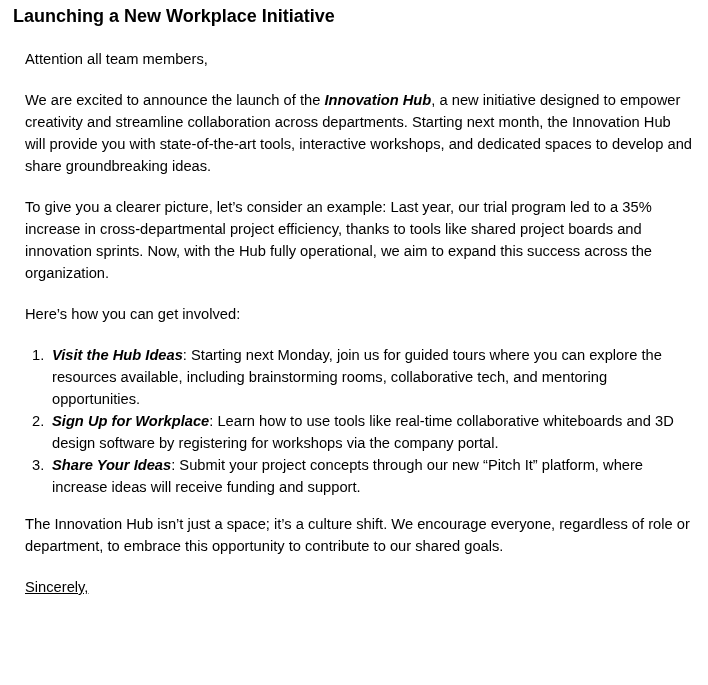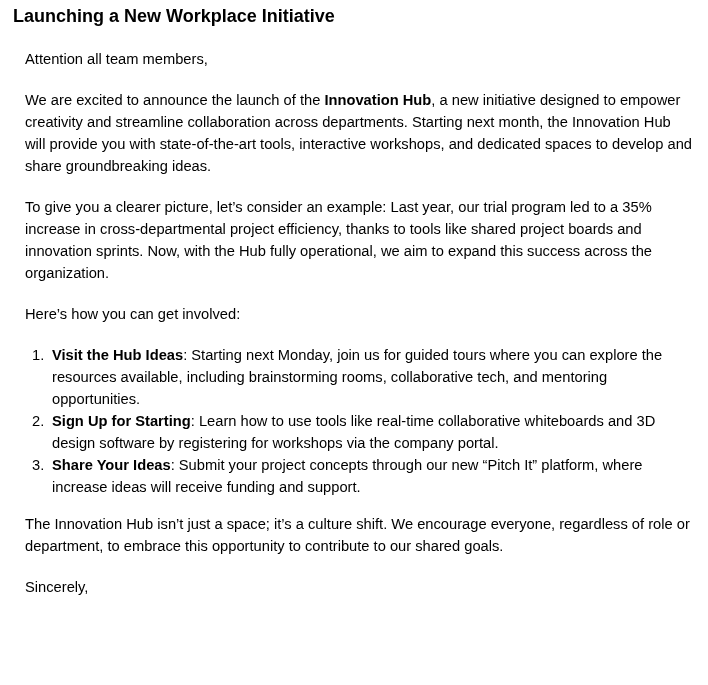--- a/index.html
+++ b/index.html
@@ -29,20 +29,21 @@
     font-size: 18px;
     line-height: 22px;
     font-weight: 700;
     color: #000000;
   }
   p.block {
     margin: 0 0 19px 12px;
   }
   strong {
     font-weight: 700;
+    font-style: italic;
   }
   ol.steps {
     list-style: none;
     margin: 0 0 15px 0;
     padding: 0;
   }
   ol.steps li {
     display: flex;
     align-items: flex-start;
   }
@@ -50,20 +51,21 @@
     flex: 0 0 39px;
     box-sizing: border-box;
     padding-left: 19px;
   }
   ol.steps .step-body {
     flex: 1 1 auto;
     min-width: 0;
   }
   .closing-line {
     display: block;
+    text-decoration: underline;
   }
 </style>
 </head>
 <body>
 
 <div class="page">
 
   <h1 class="doc-title">Launching a New Workplace Initiative</h1>
 
   <p class="block">Attention all team members,</p>
@@ -74,21 +76,21 @@
 
   <p class="block">Here’s how you can get involved:</p>
 
   <ol class="steps">
     <li>
       <span class="num">1.</span>
       <span class="step-body"><strong>Visit the Hub Ideas</strong><span>: Starting next Monday, join us for guided tours where you can explore the resources available, including brainstorming rooms, collaborative tech, and mentoring opportunities.</span></span>
     </li>
     <li>
       <span class="num">2.</span>
-      <span class="step-body"><strong>Sign Up for Starting</strong><span>: Learn how to use tools like real-time collaborative whiteboards and 3D design software by registering for workshops via the company portal.</span></span>
+      <span class="step-body"><strong>Sign Up for Workplace</strong><span>: Learn how to use tools like real-time collaborative whiteboards and 3D design software by registering for workshops via the company portal.</span></span>
     </li>
     <li>
       <span class="num">3.</span>
       <span class="step-body"><strong>Share Your Ideas</strong><span>: Submit your project concepts through our new “Pitch It” platform, where increase ideas will receive funding and support.</span></span>
     </li>
   </ol>
 
   <p class="block">The Innovation Hub isn’t just a space; it’s a culture shift. We encourage everyone, regardless of role or department, to embrace this opportunity to contribute to our shared goals.</p>
 
 

